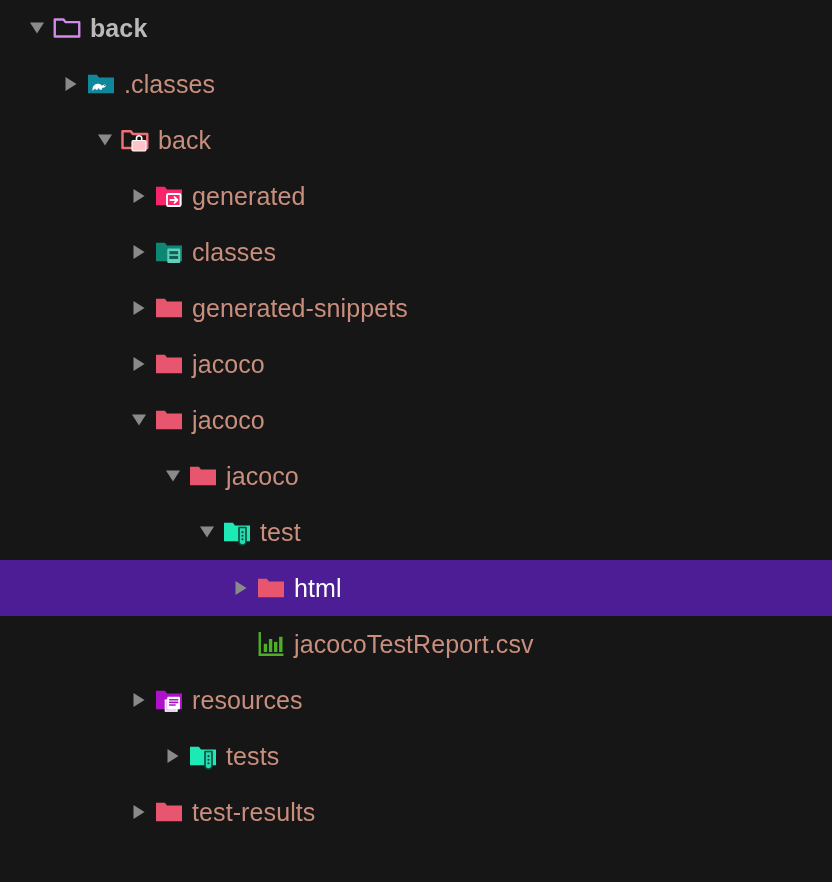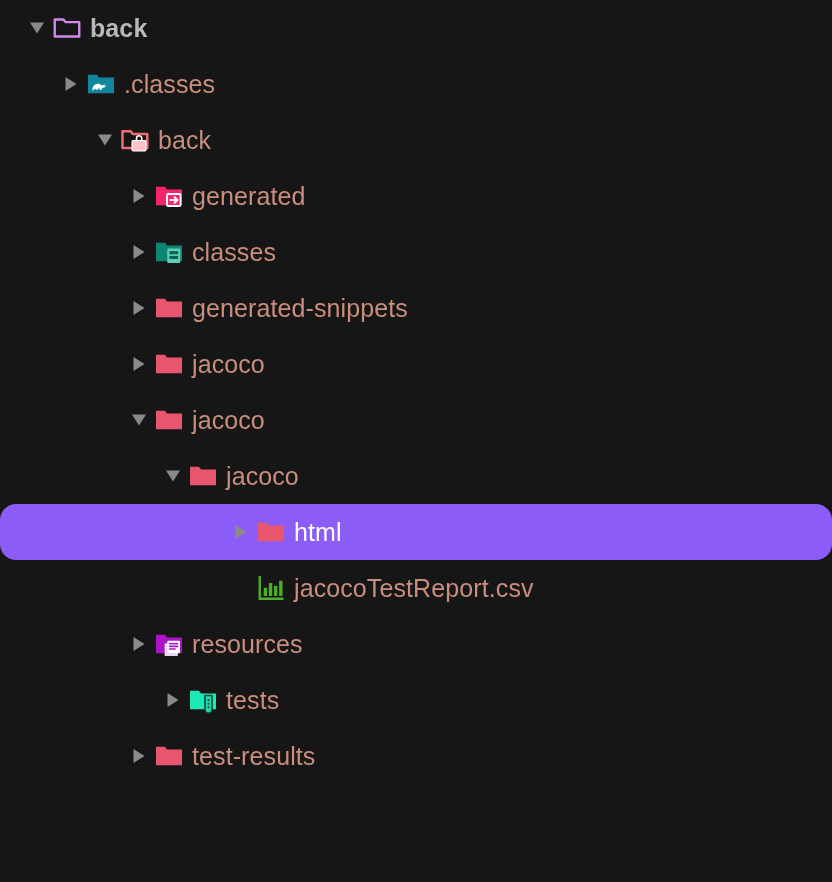--- a/index.html
+++ b/index.html
@@ -23,22 +23,21 @@
 
   .row {
     position: relative;
     display: flex;
     align-items: center;
     height: 56px;
     box-sizing: border-box;
     white-space: nowrap;
   }
   .row.selected {
-    background: #8b5cf6;
-    border-radius: 16px;
+    background: #4c1d95;
   }
 
   
   .indent {
     flex: 0 0 auto;
     height: 1px;
   }
 
   
   .twisty {
@@ -206,20 +205,36 @@
       <span class="twisty down">
         <i></i>
       </span>
       <span class="icon">
         <svg viewBox="0 0 24 24">
           <path d="M1.6 4.6h7.1l1.7 2.2h12v12.6h-20.8z" fill="#e8556e"></path>
         </svg>
       </span>
       <span class="label">jacoco</span>
     </div>
+    <div class="row">
+      <span class="indent" style="width: 192px;"></span>
+      <span class="twisty down">
+        <i></i>
+      </span>
+      <span class="icon">
+        <svg viewBox="0 0 24 24">
+          <path d="M1.6 4.6h7.1l1.7 2.2h12v12.6h-20.8z" fill="#1de9b6"></path>
+          <path d="M13.6 8.4h5.6v11.2a2.8 2.8 0 0 1-5.6 0z" fill="#27d9ae" stroke="#0d4a3c" stroke-width="1.3" stroke-linejoin="round"></path>
+          <circle cx="16.4" cy="12.1" r=".85" fill="#0d4a3c"></circle>
+          <circle cx="16.4" cy="15.0" r=".85" fill="#0d4a3c"></circle>
+          <circle cx="16.4" cy="17.8" r=".85" fill="#0d4a3c"></circle>
+        </svg>
+      </span>
+      <span class="label">test</span>
+    </div>
     <div class="row selected">
       <span class="indent" style="width: 226px;"></span>
       <span class="twisty right">
         <i></i>
       </span>
       <span class="icon">
         <svg viewBox="0 0 24 24">
           <path d="M1.6 4.6h7.1l1.7 2.2h12v12.6h-20.8z" fill="#e8556e"></path>
         </svg>
       </span>

